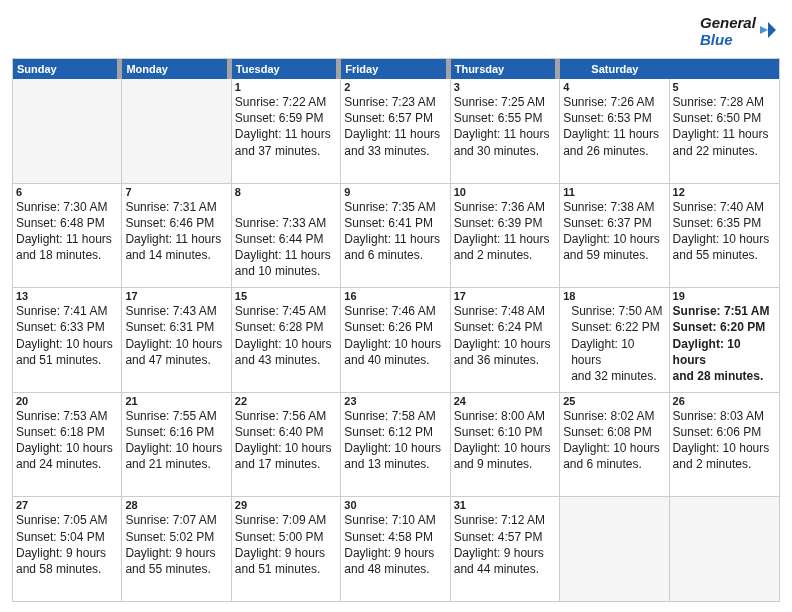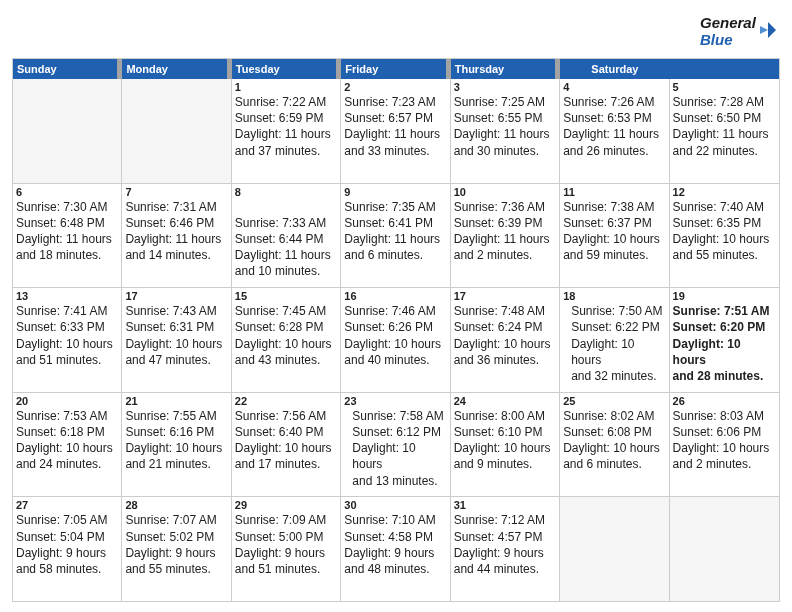--- a/index.html
+++ b/index.html
@@ -281,21 +281,21 @@
           </div>
           <div class="cal-cell">
             <div class="day-num">22</div>
             <div class="cell-detail" style="white-space: pre-line;">Sunrise: 7:56 AM
 Sunset: 6:40 PM
 Daylight: 10 hours
 and 17 minutes.</div>
           </div>
           <div class="cal-cell">
             <div class="day-num">23</div>
-            <div class="cell-detail" style="white-space: pre-line; margin-left: 8px;">Sunrise: 7:58 AM
+            <div class="cell-detail" style="white-space: pre-line;">Sunrise: 7:58 AM
 Sunset: 6:12 PM
 Daylight: 10 hours
 and 13 minutes.</div>
           </div>
           <div class="cal-cell">
             <div class="day-num">24</div>
             <div class="cell-detail" style="white-space: pre-line;">Sunrise: 8:00 AM
 Sunset: 6:10 PM
 Daylight: 10 hours
 and 9 minutes.</div>

